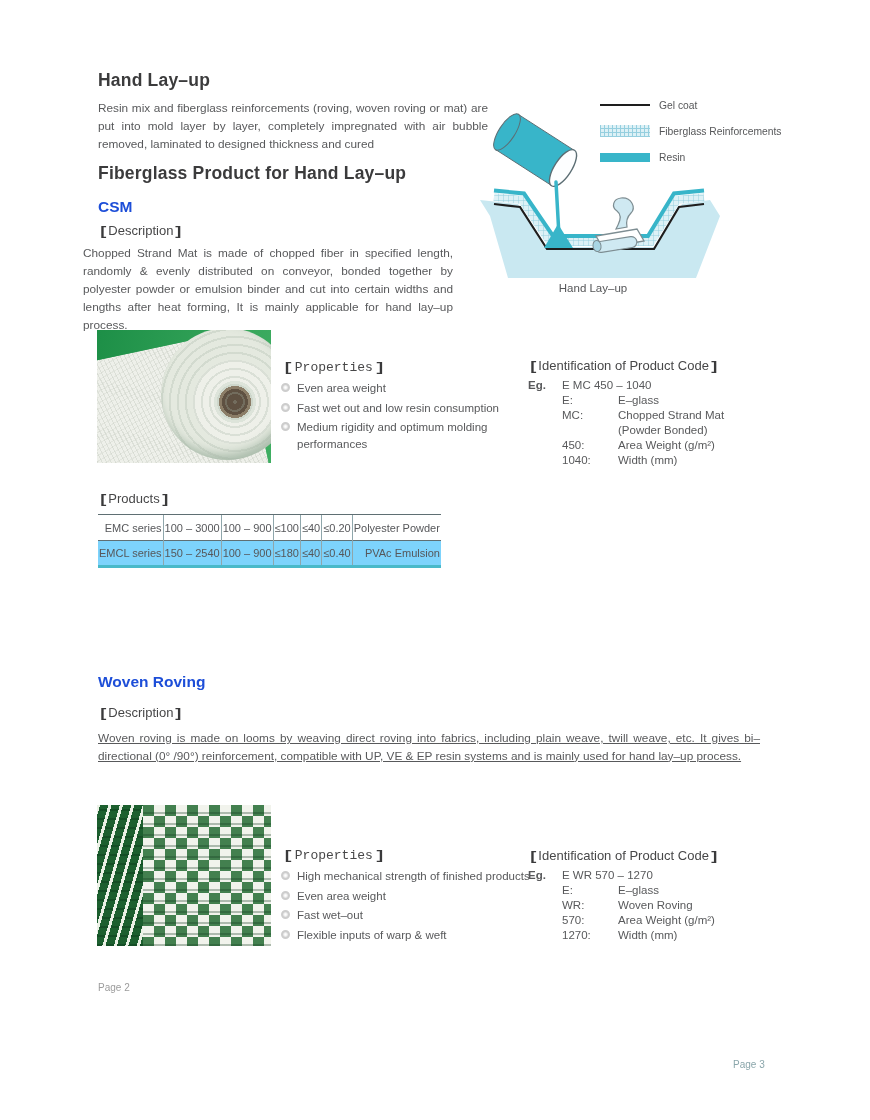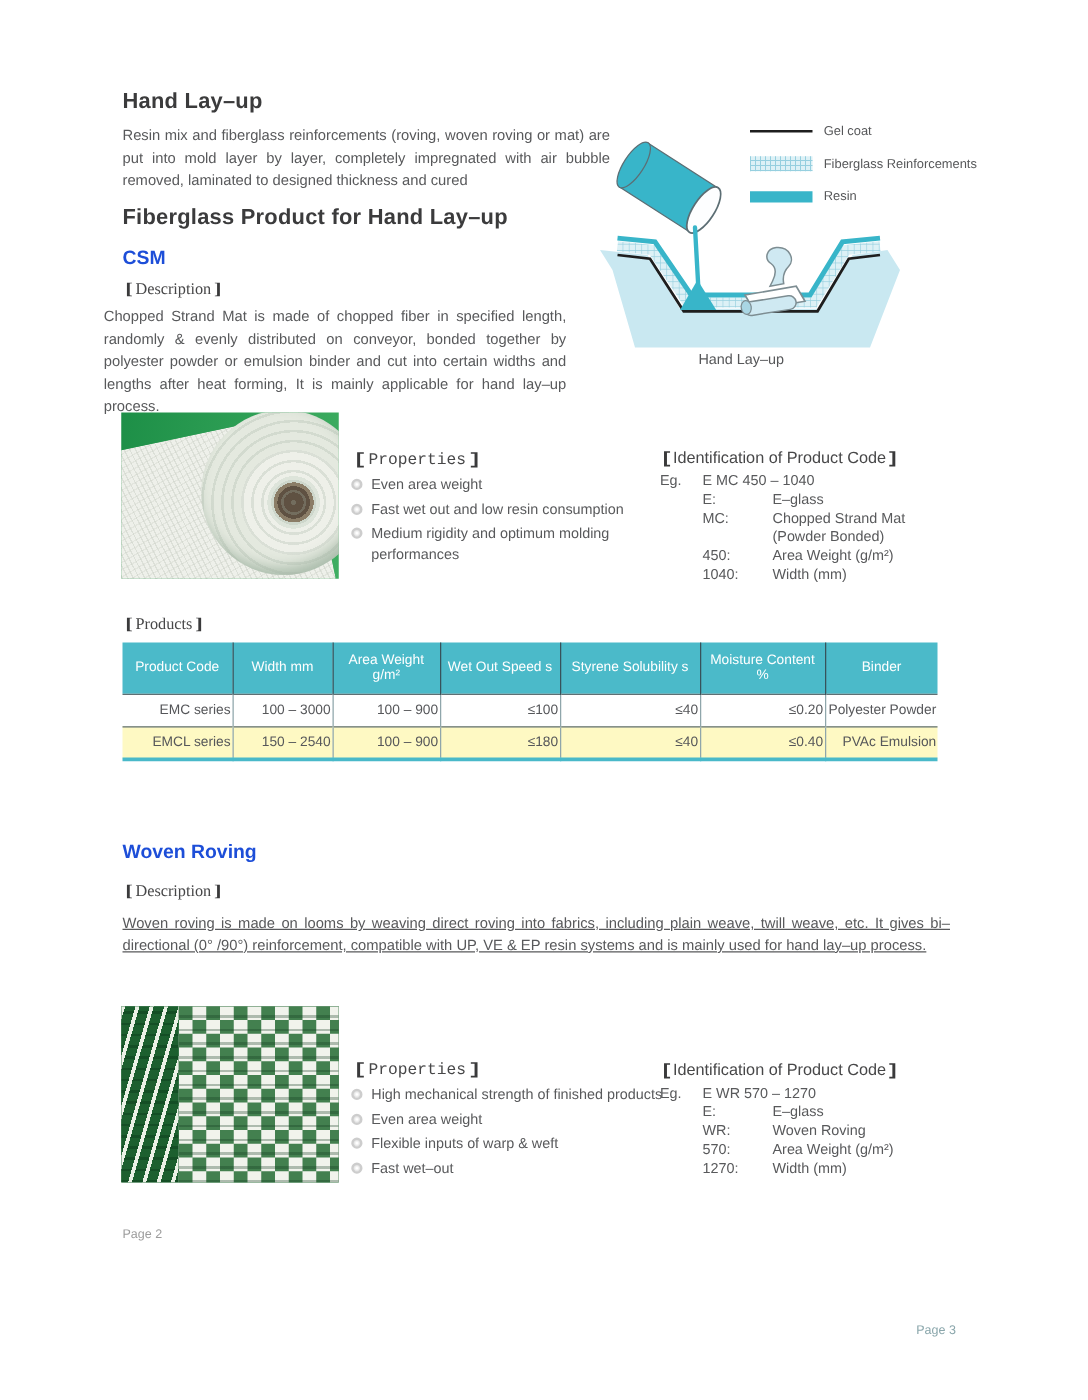--- a/index.html
+++ b/index.html
@@ -4,21 +4,21 @@
 <style>
   * { margin:0; padding:0; box-sizing:border-box; }
   body { background:#ffffff; font-family:"Liberation Sans","DejaVu Sans",sans-serif; }
   .page { position:relative; width:870px; height:1120px; background:#fff; color:#58595b; overflow:hidden;padding-left:12px; }
 
   
   .h-main { position:absolute; font-size:17.5px; font-weight:bold; color:#3b3b3c; letter-spacing:.2px; }
   .h-sub  { position:absolute; font-size:15.5px; font-weight:bold; color:#1d4ed8; }
 
   
-  .sec-label { position:absolute; font-size:13px; color:#474748;font-family:Liberation Serif, serif; }
+  .sec-label { position:absolute; font-size:13px; color:#474748; }
   .brk { display:inline-block; font-weight:700; transform:scaleX(1.4); color:#3a3a3b; margin:0 3px; }
 
   .para { position:absolute; font-size:11.8px; line-height:1.52; text-align:justify; color:#58595b; }
 
   
   .diagram { position:absolute; left:478px; top:90px; width:380px; height:214px; }
   .legend { position:absolute; left:122px; top:8px; }
   .legend-row { display:flex; align-items:center; height:14px; margin-bottom:12px; }
   .legend-label { font-size:10.3px; color:#565759; margin-left:9px; white-space:nowrap; }
   .sw-line { width:50px; height:2px; background:#1e1e1e; }
@@ -57,35 +57,35 @@
   .props { position:absolute; }
   .props-title { font-size:13px; color:#474748; margin-bottom:5px;font-family:Liberation Mono, monospace; }
   .prop-item { display:flex; font-size:11.5px; line-height:1.45; color:#58595b; margin:3px 0; }
   .blt { flex:0 0 9px; width:9px; height:9px; margin:3px 7px 0 0; border-radius:50%;
       border:2px solid #cdcdcd; background:radial-gradient(circle,#ffffff 15%,#dedede 75%); }
 
   
   .idblock { position:absolute; font-size:11.5px; color:#58595b; }
   .id-title { font-size:13px; color:#474748; margin-bottom:6px; }
   .id-example-row { display:flex; margin-bottom:3px; }
-  .id-eg { width:34px; }
+  .id-eg { width:34px;font-weight:bold; }
   .id-row { display:flex; margin:3px 0; }
   .id-row .id-ind { width:34px; }
   .id-key { width:56px; }
 
   
   .products-table { position:absolute; left:98px; top:514px; border-collapse:collapse;
       border-bottom:3px solid #49b9c9; }
   .products-table th { background:#4bbac9; color:#fff; font-weight:400; font-size:11px;
       height:41px; border-left:1.5px solid #37525a; text-align:center; padding:0 2px; }
   .products-table th:first-child { border-left:none; }
   .products-table td { height:26px; text-align:right; color:#56575a; font-size:11px;
       border-left:1px solid #8fa6ab; border-top:1px solid #5f6f73; padding:0 1px; }
   .products-table td:first-child { border-left:none; }
-  .products-table tr.alt td { background:#fef9c3; }
+  .products-table tr.alt td { background:#7dd3fc; }
   .c0{width:88px}.c1{width:80px}.c2{width:86px}.c3{width:96px}.c4{width:112px}.c5{width:100px}.c6{width:90px}
 
   .footer { position:absolute; font-size:10px; }
   .footer-left { left:98px; top:982px; color:#9c9c9c; }
   .footer-right { left:733px; top:1059px; color:#8aa6ab; }
 </style>
 </head>
 <body>
 
 <div class="page">
@@ -207,29 +207,20 @@
         <span class="id-key">1040:</span>
         <span>Width (mm)</span>
       </div>
   </div>
 
   <div class="sec-label" style="left:98px; top:491px;">
     <span class="brk">[</span><span>Products</span><span class="brk">]</span>
   </div>
   <table class="products-table">
     <tbody>
-        <tr>
-      <th class="c0">Product Code</th>
-      <th class="c1">Width  mm</th>
-      <th class="c2">Area Weight  g/m²</th>
-      <th class="c3">Wet Out Speed  s</th>
-      <th class="c4">Styrene Solubility  s</th>
-      <th class="c5">Moisture Content %</th>
-      <th class="c6">Binder</th>
-    </tr>
     <tr>
       <td>EMC series</td>
       <td>100 – 3000</td>
       <td>100 – 900</td>
       <td>≤100</td>
       <td>≤40</td>
       <td>≤0.20</td>
       <td>Polyester Powder</td>
     </tr>
     <tr class="alt">
@@ -262,25 +253,25 @@
     <div class="prop-item">
         <span class="blt"></span>
         <span>High mechanical strength of finished products</span>
       </div>
     <div class="prop-item">
         <span class="blt"></span>
         <span>Even area weight</span>
       </div>
     <div class="prop-item">
         <span class="blt"></span>
+        <span>Fast wet–out</span>
+      </div>
+    <div class="prop-item">
+        <span class="blt"></span>
         <span>Flexible inputs of warp &amp; weft</span>
-      </div>
-    <div class="prop-item">
-        <span class="blt"></span>
-        <span>Fast wet–out</span>
       </div>
   </div>
 
   <div class="idblock" style="left:528px; top:848px; width:250px;">
     <div class="id-title">
       <span class="brk">[</span><span>Identification of Product Code</span><span class="brk">]</span>
     </div>
     <div class="id-example-row">
       <span class="id-eg">Eg.</span>
       <span>E WR 570 – 1270</span>

